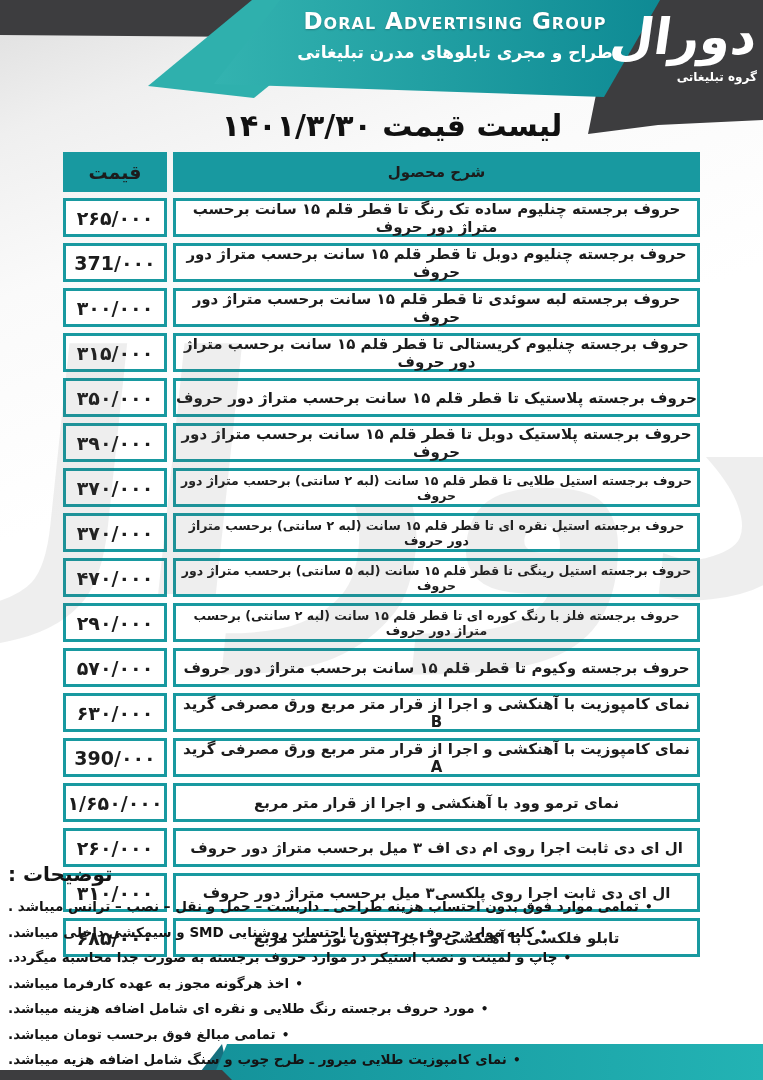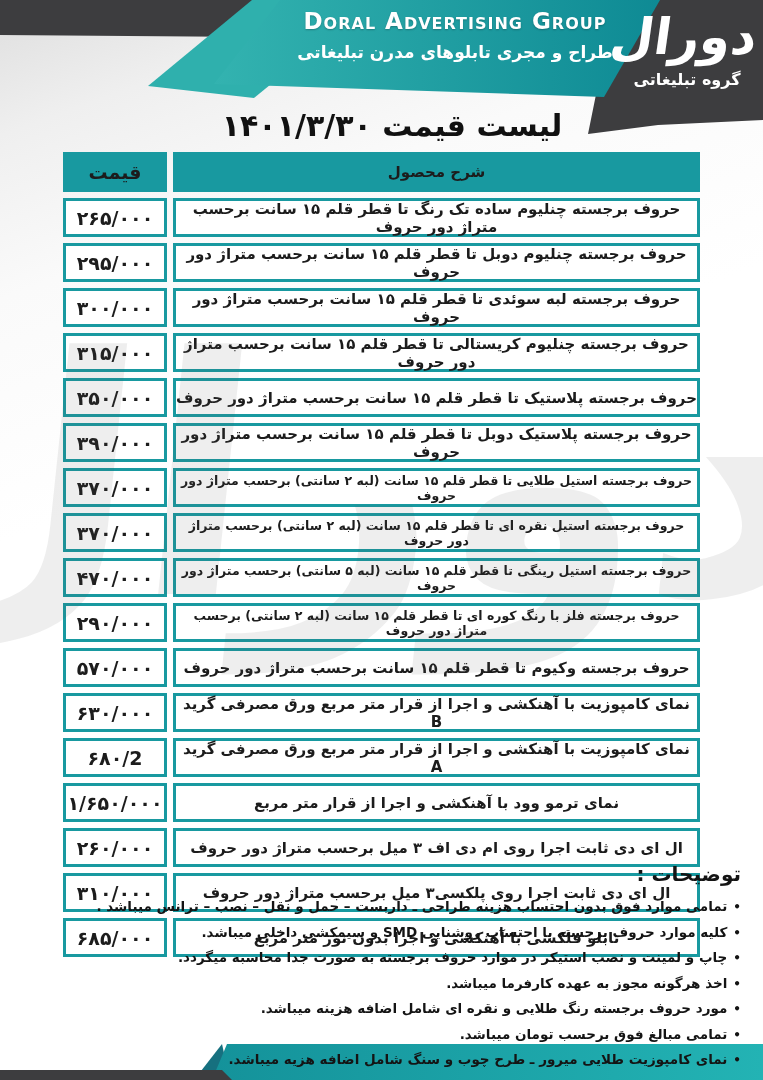--- a/index.html
+++ b/index.html
@@ -23,21 +23,21 @@
   }
   .brand-fa{direction:rtl;font-weight:bold;font-size:17px;margin-top:8px;white-space:nowrap;}
   .logo-block{
     position:absolute;top:6px;right:6px;width:140px;z-index:3;
     text-align:center;color:#ffffff;direction:rtl;
   }
   .logo-word{
     font-size:50px;font-weight:bold;line-height:62px;
     transform:skewX(-8deg);letter-spacing:-2px;
   }
-  .logo-sub{font-size:16px;font-weight:bold;margin-top:2px;}
+  .logo-sub{font-size:12px;font-weight:bold;margin-top:2px;text-align:right;}
   
   .doc-title{
     position:absolute;top:108px;left:0;width:720px;z-index:3;
     text-align:center;direction:rtl;
     font-size:30px;font-weight:bold;color:#111;
     letter-spacing:1px;
     margin-left:32px;
   }
   
   .price-table{
@@ -58,22 +58,22 @@
   .cell.price{font-weight:bold;color:#1c1c1c;font-size:19px;direction:ltr;letter-spacing:1px;}
   
   .watermark{
     position:absolute;top:270px;left:-40px;width:860px;z-index:4;
     font-size:330px;font-weight:bold;color:rgba(90,90,90,0.10);
     direction:rtl;text-align:center;transform:skewX(-6deg);
     pointer-events:none;line-height:420px;white-space:nowrap;
   }
   
   .notes{
-    position:absolute;top:862px;right:22px;left:22px;z-index:3;
-    direction:rtl;text-align:right;color:#141414;
+    position:absolute;top:862px;right:22px;left:8px;z-index:3;
+    direction:rtl;text-align:left;color:#141414;
   }
   .notes-heading{font-size:20px;font-weight:bold;margin-bottom:8px;}
   .note-item{font-size:13.5px;font-weight:bold;line-height:24.5px;white-space:nowrap;}
   .note-item .bullet{margin-left:6px;font-size:12px;}
   
   .footer-svg{position:absolute;bottom:0;left:0;z-index:2;}
 </style>
 </head>
 <body>
 
@@ -115,21 +115,21 @@
       <div class="cell desc">شرح محصول</div>
       <div class="cell price">قیمت</div>
     </div>
     <div style="display:flex;flex-direction:column;gap:6px;">
         <div class="trow">
           <div class="cell desc">حروف برجسته چنلیوم ساده تک رنگ تا قطر قلم ۱۵ سانت برحسب متراژ دور حروف</div>
           <div class="cell price">۲۶۵/۰۰۰</div>
         </div>
         <div class="trow">
           <div class="cell desc">حروف برجسته چنلیوم دوبل  تا قطر قلم ۱۵ سانت برحسب متراژ دور حروف</div>
-          <div class="cell price">۲۹۵/۰۰۰</div>
+          <div class="cell price">371/۰۰۰</div>
         </div>
         <div class="trow">
           <div class="cell desc">حروف برجسته لبه سوئدی  تا قطر قلم ۱۵ سانت برحسب متراژ دور حروف</div>
           <div class="cell price">۳۰۰/۰۰۰</div>
         </div>
         <div class="trow">
           <div class="cell desc">حروف برجسته چنلیوم کریستالی تا قطر قلم ۱۵ سانت برحسب متراژ دور حروف</div>
           <div class="cell price">۳۱۵/۰۰۰</div>
         </div>
         <div class="trow">
@@ -159,21 +159,21 @@
         <div class="trow">
           <div class="cell desc">حروف برجسته وکیوم تا قطر قلم ۱۵ سانت  برحسب متراژ دور حروف</div>
           <div class="cell price">۵۷۰/۰۰۰</div>
         </div>
         <div class="trow">
           <div class="cell desc">نمای کامپوزیت با آهنکشی و اجرا از قرار متر مربع ورق مصرفی گرید B</div>
           <div class="cell price">۶۳۰/۰۰۰</div>
         </div>
         <div class="trow">
           <div class="cell desc">نمای کامپوزیت با آهنکشی و اجرا از قرار متر مربع ورق مصرفی گرید A</div>
-          <div class="cell price">۶۸۰/2</div>
+          <div class="cell price">390/۰۰۰</div>
         </div>
         <div class="trow">
           <div class="cell desc">نمای ترمو وود با آهنکشی و اجرا از قرار متر مربع</div>
           <div class="cell price">۱/۶۵۰/۰۰۰</div>
         </div>
         <div class="trow">
           <div class="cell desc">ال ای دی ثابت اجرا روی ام دی اف ۳ میل برحسب متراژ دور حروف</div>
           <div class="cell price">۲۶۰/۰۰۰</div>
         </div>
         <div class="trow">

